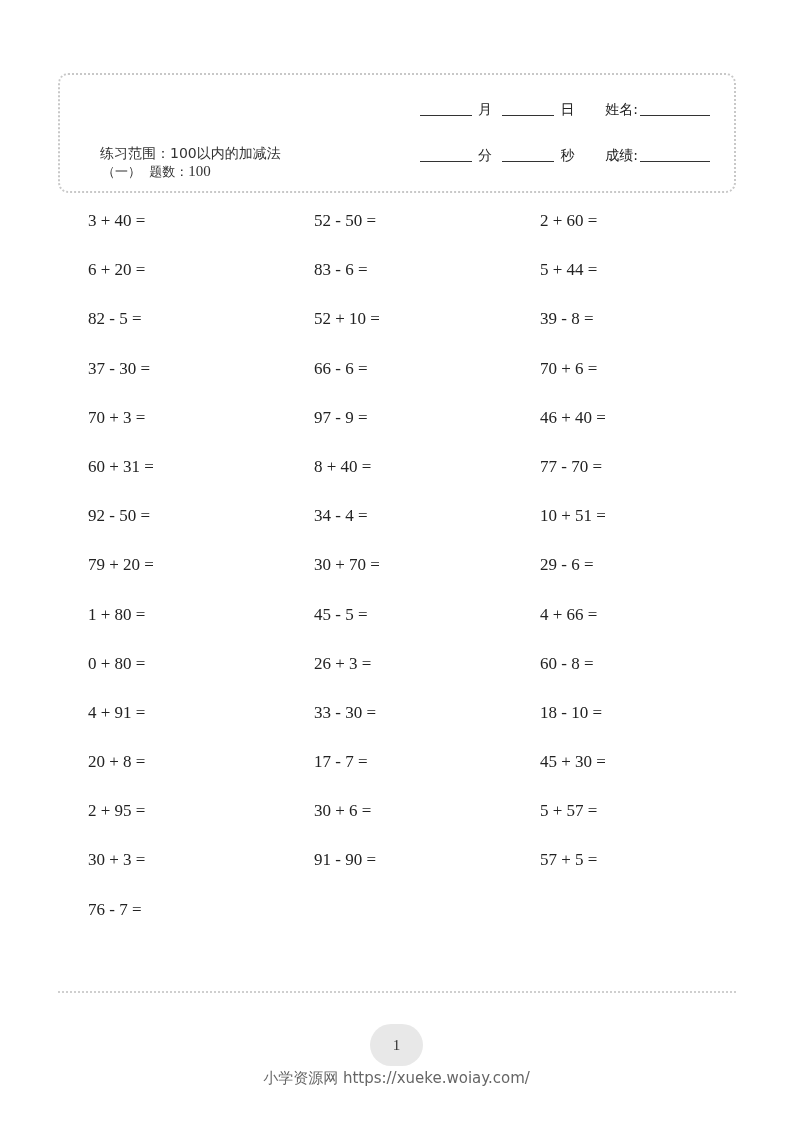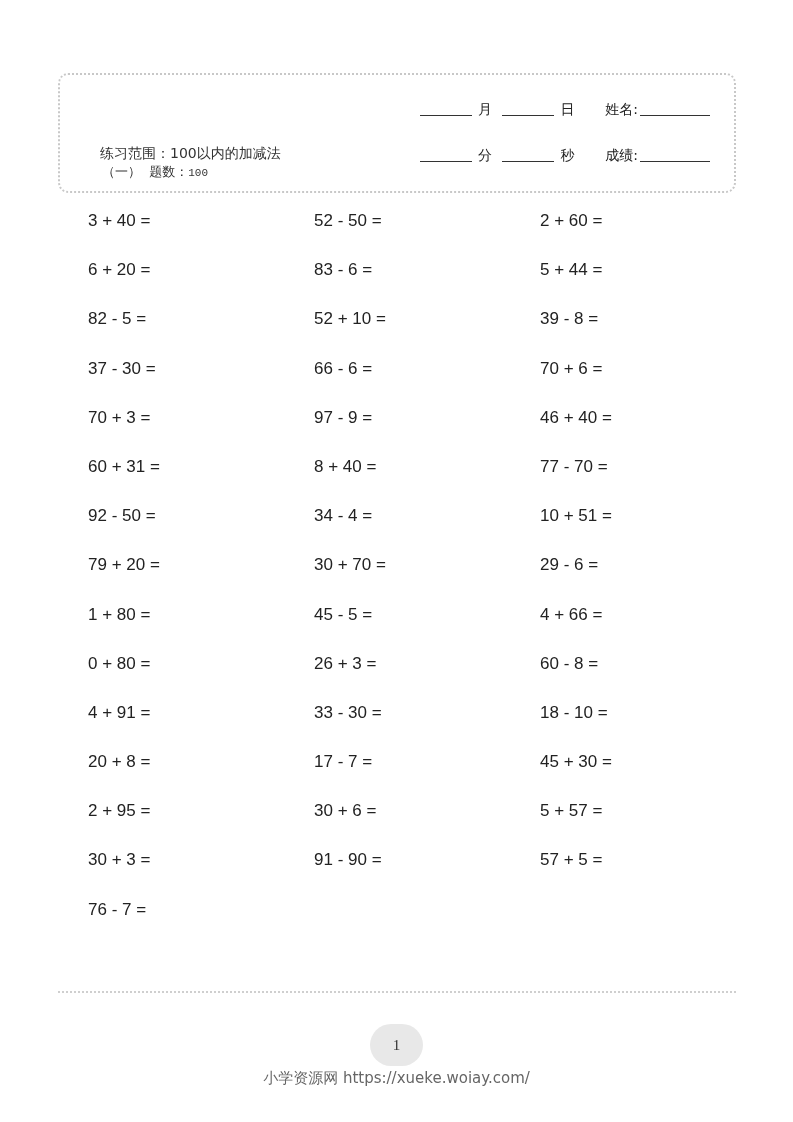--- a/index.html
+++ b/index.html
@@ -12,35 +12,35 @@
       position: absolute; left: 58px; top: 73px; width: 678px; height: 120px;
       border: 2px dotted #c8c8c8; border-radius: 10px;
     }
     .range {
       position: absolute; left: 20px; top: 68px;
       font-family: "DejaVu Sans", sans-serif; font-size: 14px; color: #333;
       line-height: 20px;
       margin-left: 20px;
     }
     .range .line2 { font-size: 13px; line-height: 17px; margin-left: 2px; }
-    .range .num { font-family: Liberation Mono, monospace; font-size: 11px; }
+    .range .num { font-family: Liberation Serif, serif; font-size: 15px; }
 
     .fields { position: absolute; right: 24px; font-family: "DejaVu Sans", sans-serif; font-size: 14px; color: #222; }
     .fields.row1 { top: 26px; }
     .fields.row2 { top: 72px; }
     .fields .blank { display: inline-block; width: 52px; border-bottom: 1.5px solid #333; margin: 0 6px 0 0; vertical-align: -2px; }
     .fields .blank.wide { width: 70px; margin: 0 0 0 2px; }
     .fields .unit { margin-right: 6px; }
     .fields .gap { display: inline-block; width: 22px; }
 
     .problems {
       position: absolute; left: 88px; top: 210px; width: 620px;
       display: grid; grid-template-columns: 226px 226px 168px;
       grid-auto-rows: 49.2px;
-      font-family: Liberation Sans, sans-serif; font-size: 17px; color: #222;
+      font-family: Liberation Serif, serif; font-size: 17px; color: #222;
     }
     .problems .cell { line-height: 22px; }
 
     .divider {
       position: absolute; left: 58px; top: 991px; width: 678px;
       border-top: 2px dotted #cfcfcf;
     }
     .page-badge {
       position: absolute; left: 370px; top: 1024px; width: 53px; height: 42px;
       background: #e8e8e8; border-radius: 21px;

